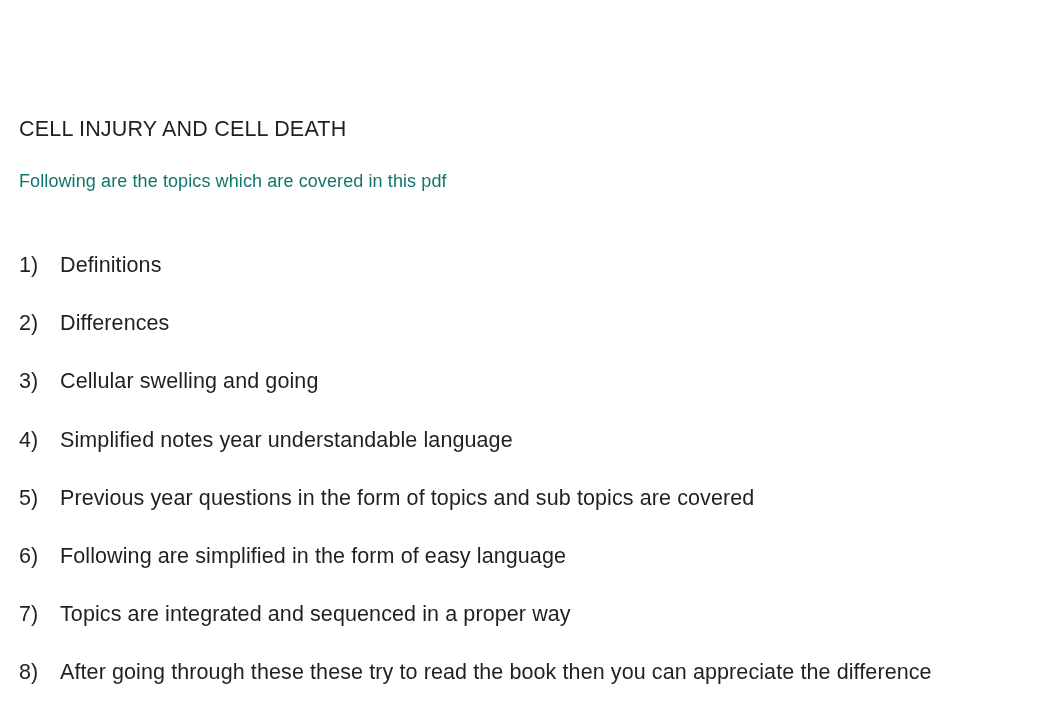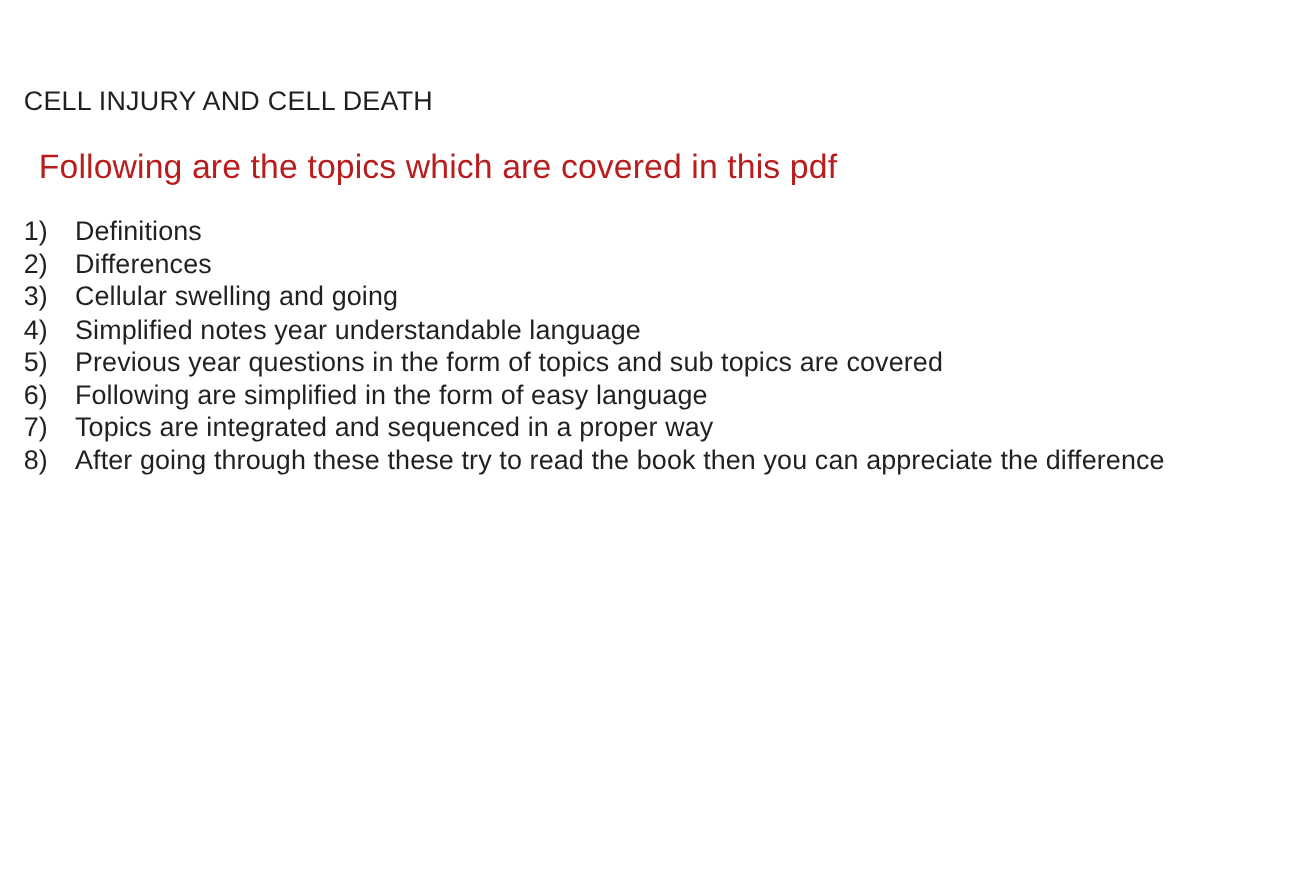--- a/index.html
+++ b/index.html
@@ -12,36 +12,36 @@
     background: #ffffff;
     font-family: "Liberation Sans", sans-serif;
     color: #231f20;
     overflow: hidden;
   }
   .page {
     position: relative;
     width: 1049px;
     height: 706px;
     box-sizing: border-box;
-    padding: 68px 18px 0 19px;
+    padding: 116px 18px 0 19px;
   }
   .doc-title {
     font-size: 21.5px;
     line-height: 26px;
     letter-spacing: 0.2px;
     color: #231f20;
     margin: 0 0 26px 0;
     font-weight: 400;
   }
   .doc-intro {
-    font-size: 27px;
+    font-size: 18px;
     line-height: 26px;
     letter-spacing: 0.1px;
-    color: #b91c1c;
-    margin: 0 0 26px 12px;
+    color: #0f766e;
+    margin: 0 0 26px 0;
   }
   .topic-list {
     margin: 0;
     padding: 0;
     list-style: none;
   }
   .topic-item {
     display: flex;
     align-items: baseline;
     font-size: 21.5px;
@@ -50,20 +50,21 @@
     color: #231f20;
   }
   .topic-marker {
     flex: 0 0 auto;
     width: 41px;
     color: #231f20;
   }
   .topic-text {
     flex: 1 1 auto;
     white-space: nowrap;
+    margin-top: 32px;
   }
 </style>
 </head>
 <body>
 
 <div class="page">
 
   <h1 class="doc-title">CELL INJURY AND CELL DEATH</h1>
 
   <p class="doc-intro">Following are the topics which are covered in this pdf</p>

